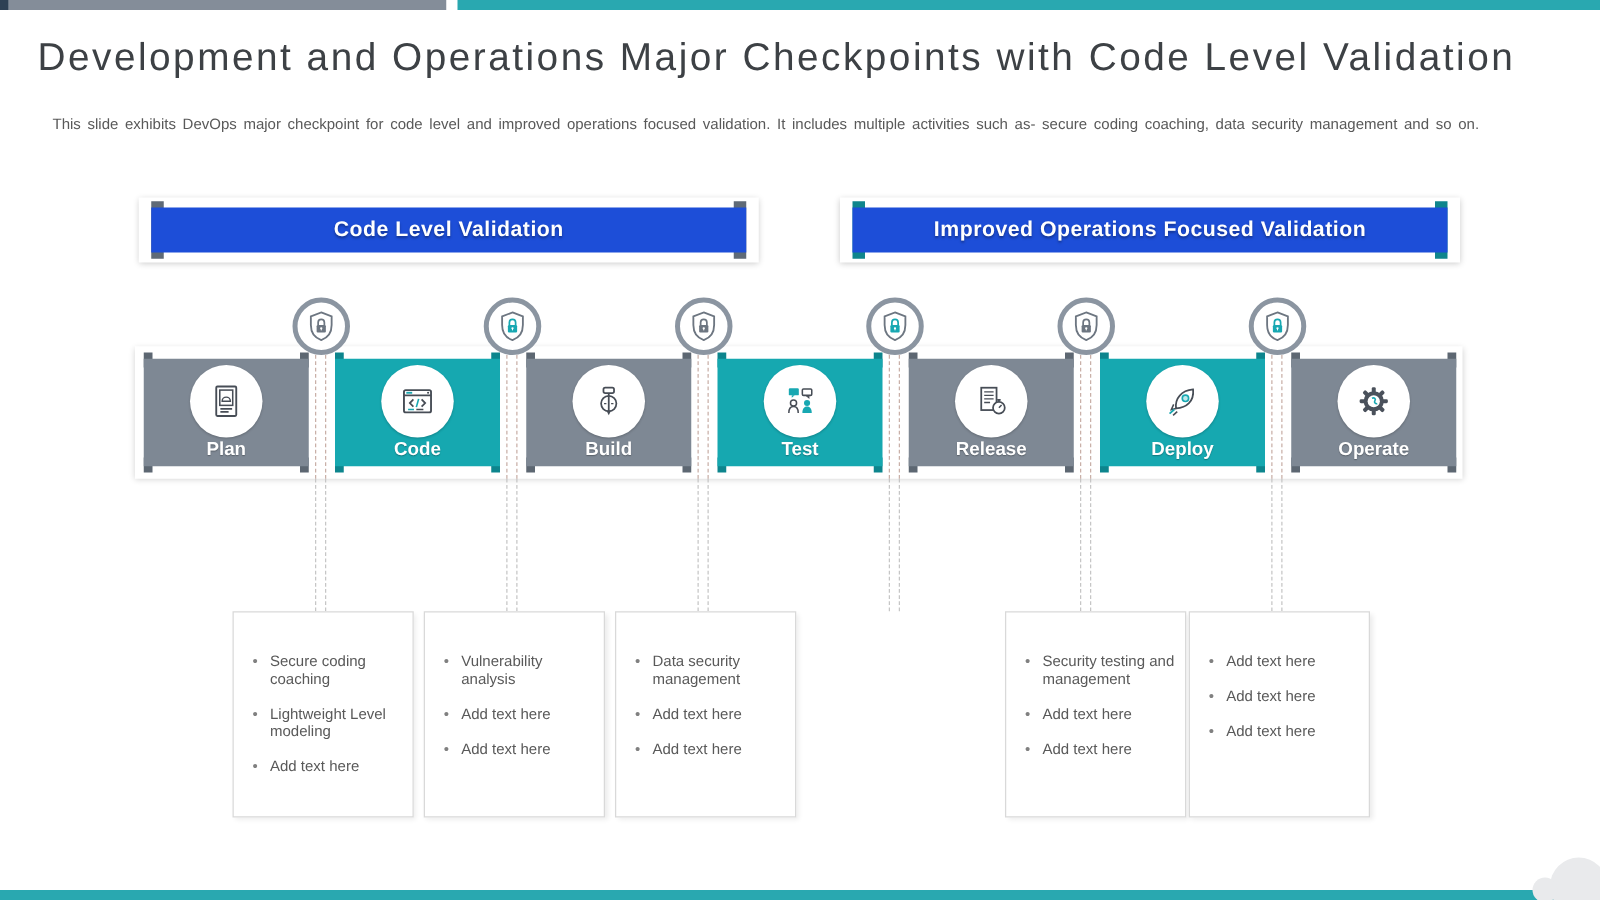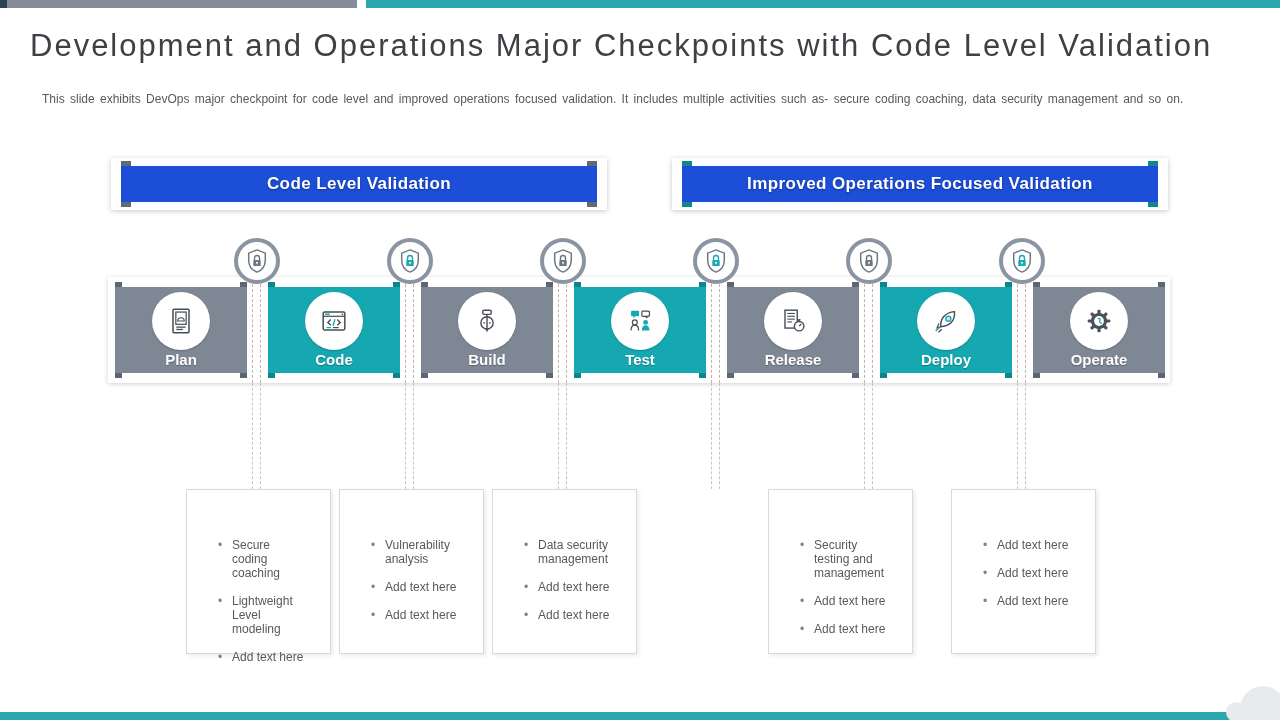--- a/index.html
+++ b/index.html
@@ -55,21 +55,21 @@
   .stage .circ{position:absolute;left:50%;transform:translateX(-50%);top:10px;width:58px;height:58px;
                border-radius:50%;background:#fff;box-shadow:0 1px 2px rgba(0,0,0,.2);
                display:flex;align-items:center;justify-content:center;}
   .stage .lbl{position:absolute;left:0;right:0;bottom:10px;text-align:center;color:#fff;
               font-weight:bold;font-size:15px;text-shadow:0 1px 1px rgba(0,0,0,.3);}
 
   
   .note{position:absolute;top:489px;width:145px;height:165px;background:#fff;box-sizing:border-box;
         border:1px solid #d9d9d9;box-shadow:2px 2px 4px rgba(0,0,0,.08);
         padding:32px 6px 8px 14px;}
-  .note ul{margin:16px;padding:0;list-style:none;}
+  .note ul{margin:0;padding:0;list-style:none;}
   .note li{position:relative;padding-left:15px;margin-bottom:14px;
            font-size:12px;line-height:14px;color:#595959;}
   .note li::before{content:"\2022";position:absolute;left:1px;top:0;color:#808080;font-size:12px;}
 
   
   .bottombar{position:absolute;left:0;right:0;bottom:0;height:8px;background:#29a8b0;z-index:1;}
   .blob{position:absolute;border-radius:50%;background:#e9eaec;z-index:2;}
   .blob.big{left:1240px;top:686px;width:46px;height:46px;}
   .blob.small{left:1226px;top:702px;width:20px;height:20px;}
 </style>
@@ -330,21 +330,21 @@
       <li>Add text here</li>
     </ul>
   </div>
   <div class="note" style="left:492px">
     <ul>
       <li>Data security management</li>
       <li>Add text here</li>
       <li>Add text here</li>
     </ul>
   </div>
-  <div class="note" style="left:768px">
+  <div class="note" style="left:804px">
     <ul>
       <li>Security testing and management</li>
       <li>Add text here</li>
       <li>Add text here</li>
     </ul>
   </div>
   <div class="note" style="left:951px">
     <ul>
       <li>Add text here</li>
       <li>Add text here</li>

